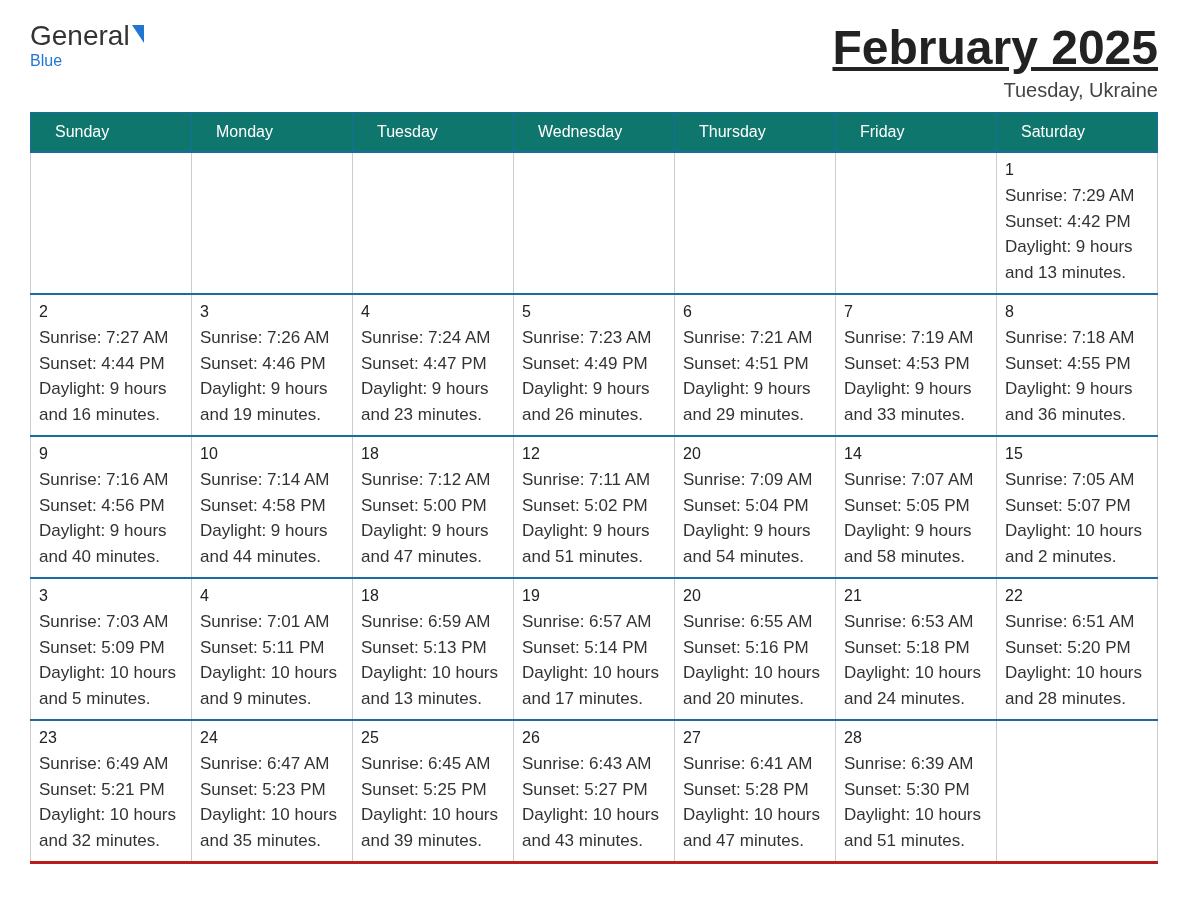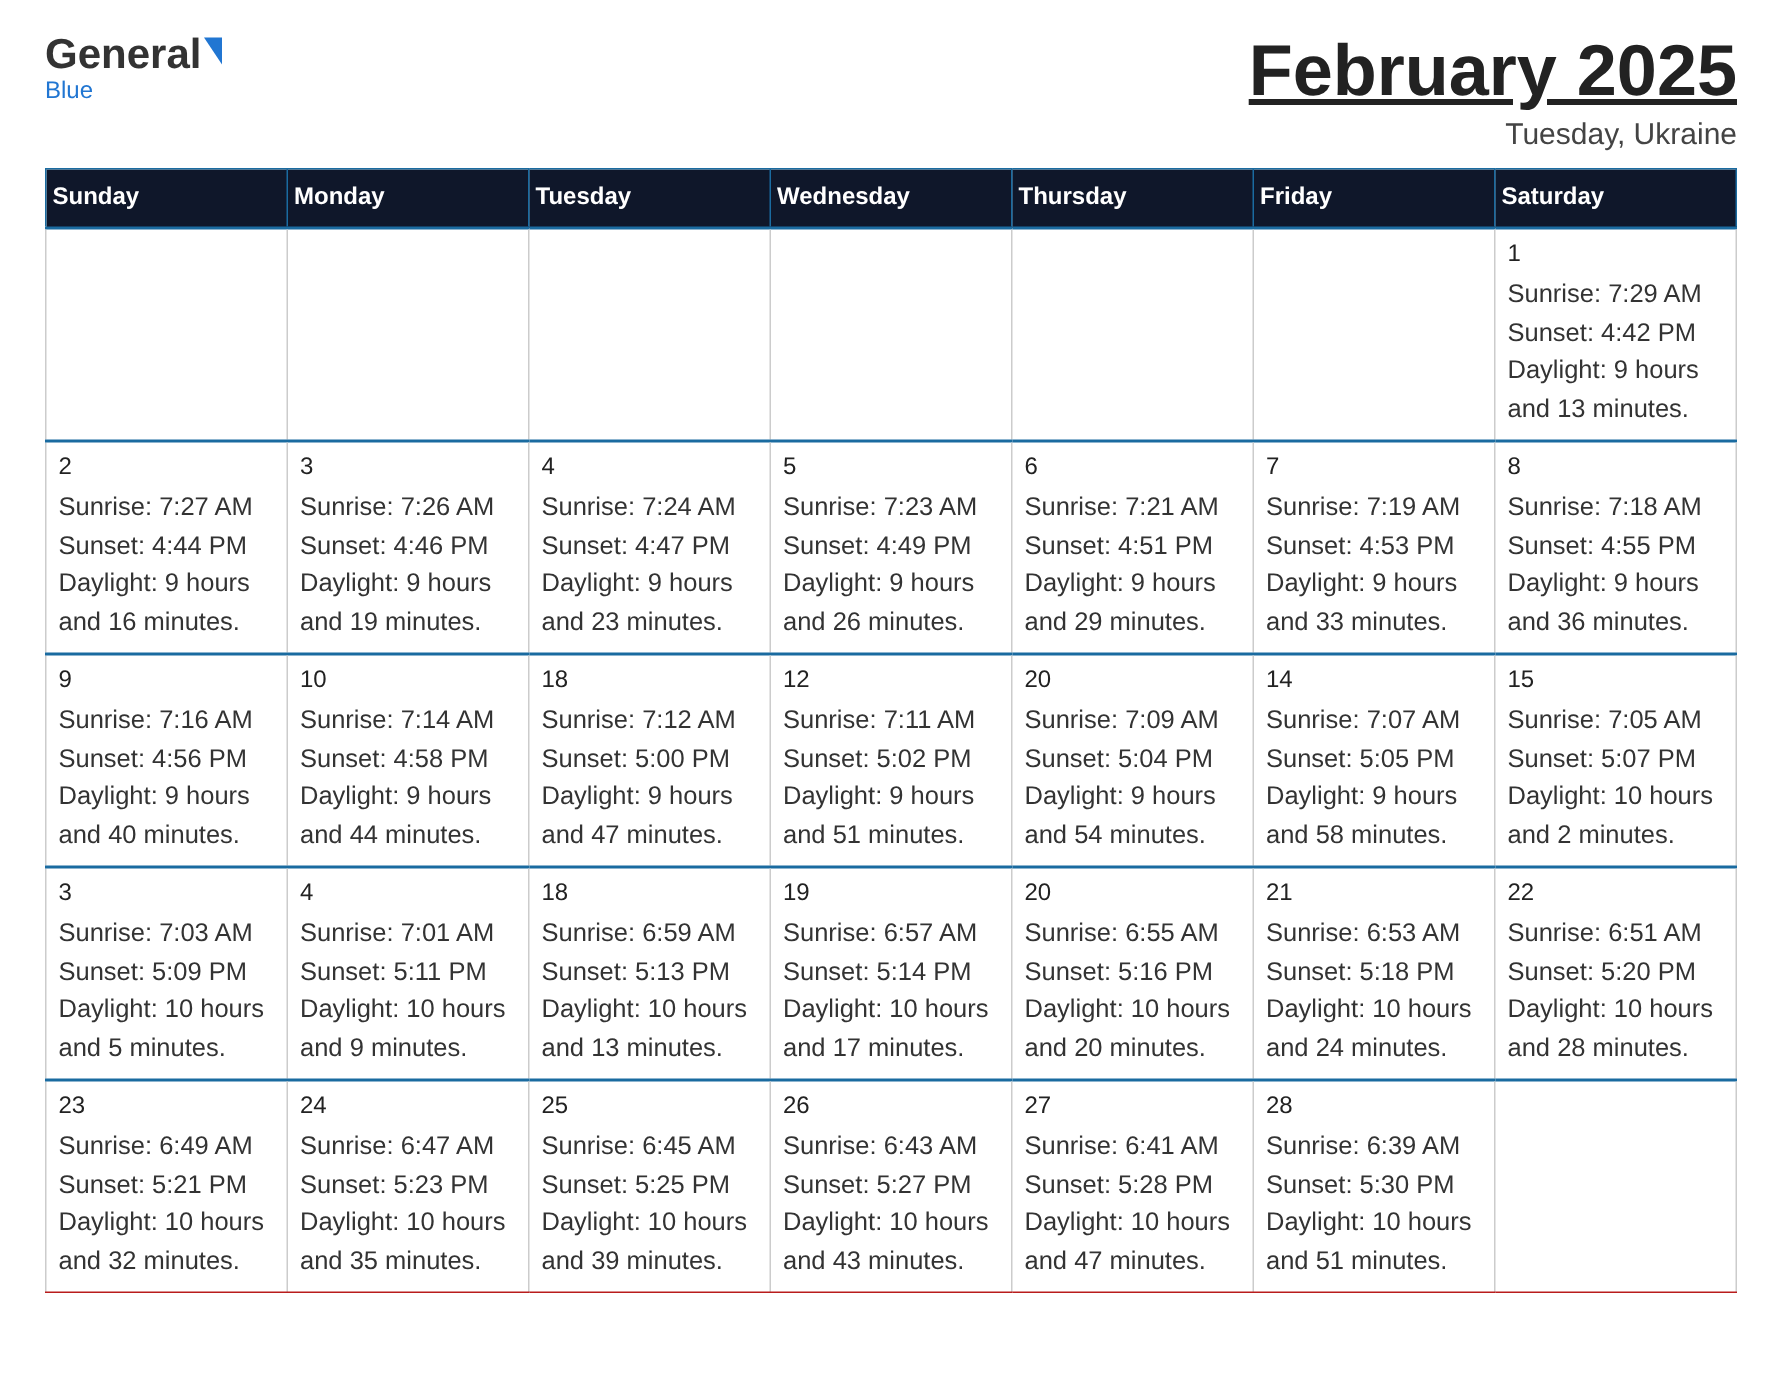--- a/index.html
+++ b/index.html
@@ -18,21 +18,21 @@
     }
     .logo {
       display: flex;
       flex-direction: column;
       align-items: flex-start;
     }
     .logo-text {
       display: flex;
       align-items: center;
       font-size: 28px;
-      font-weight: bold;
+      font-weight: normal;
       color: #333;
     }
     .logo-general { color: #333; }
     .logo-blue { color: #2176d2; }
     .logo-triangle {
       width: 0;
       height: 0;
       border-left: 12px solid transparent;
       border-right: 0px solid transparent;
       border-top: 18px solid #2176d2;
@@ -52,26 +52,26 @@
       font-size: 20px;
       color: #444;
       margin-top: 4px;
     }
     .calendar {
       width: 100%;
       border-collapse: collapse;
       margin-top: 10px;
     }
     .calendar th {
-      background-color: #0f172a;
+      background-color: #0f766e;
       color: #fff;
-      padding: 10px 4px;
+      padding: 10px 24px;
       text-align: left;
       font-size: 16px;
-      font-weight: bold;
+      font-weight: normal;
       border: 1px solid #1a6ba0;
     }
     .calendar td {
       vertical-align: top;
       padding: 8px;
       border: 1px solid #ccc;
       width: 14.28%;
       min-height: 110px;
       background: #fff;
     }
@@ -90,21 +90,21 @@
     }
     .day-info {
       font-size: 17px;
       color: #333;
       line-height: 1.5;
     }
     .empty-cell {
       background: #f9f9f9;
     }
     .last-row td {
-      border-bottom: 1px solid #b91c1c;
+      border-bottom: 3px solid #b91c1c;
     }
   </style>
 </head>
 <body>
 
 <div class="header">
   <div class="logo">
     <div class="logo-text">
       <span class="logo-general">General</span>
       <div class="logo-triangle"></div>

